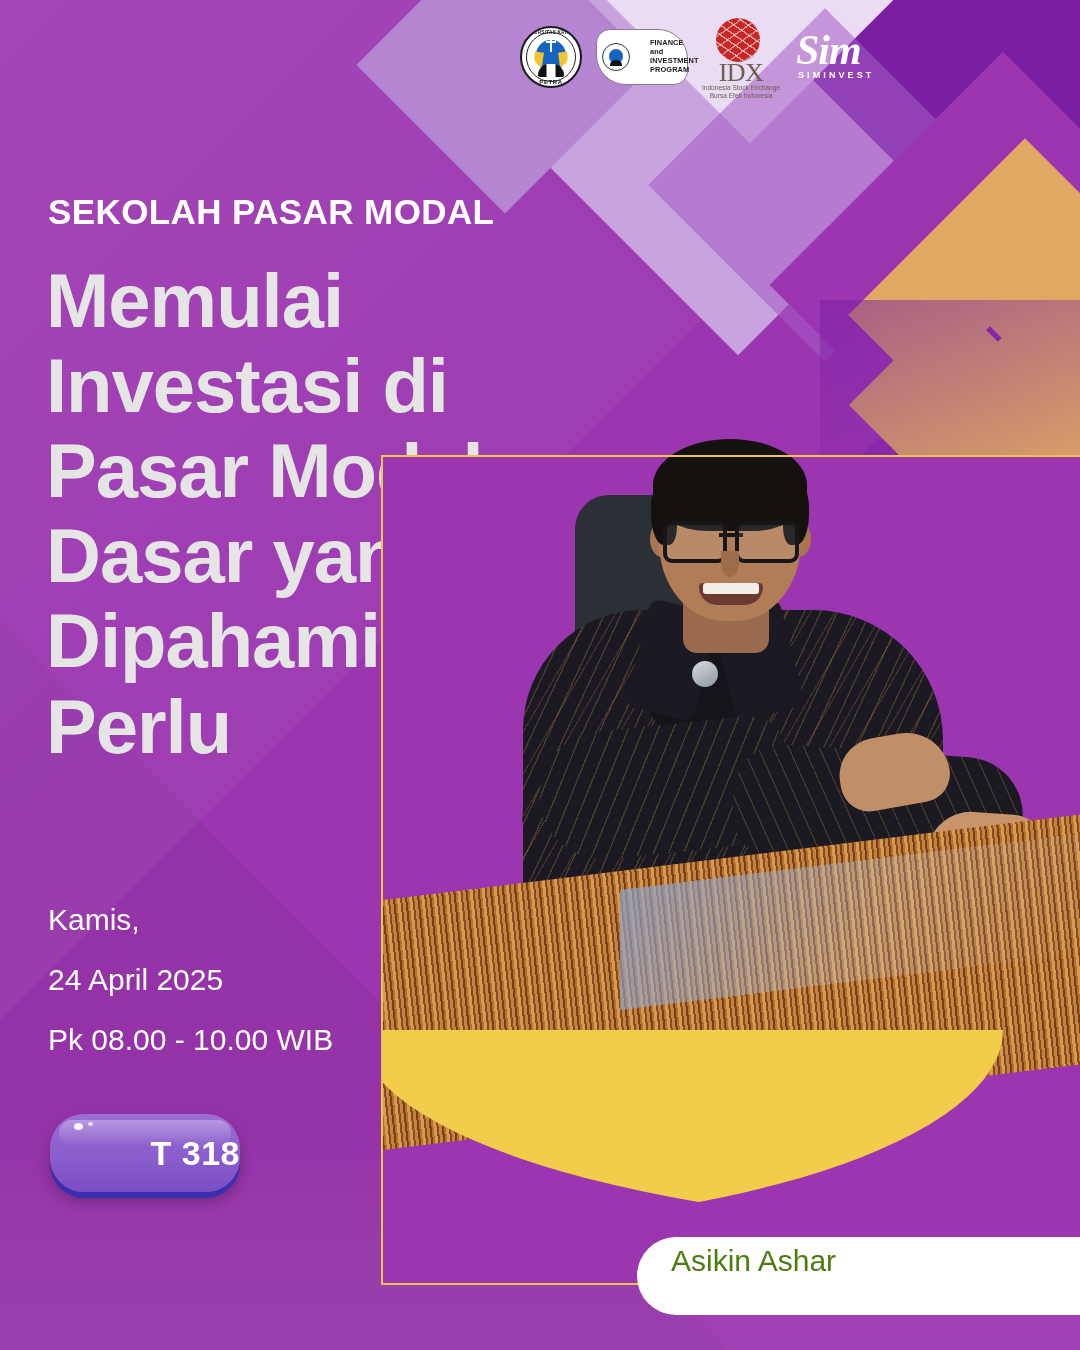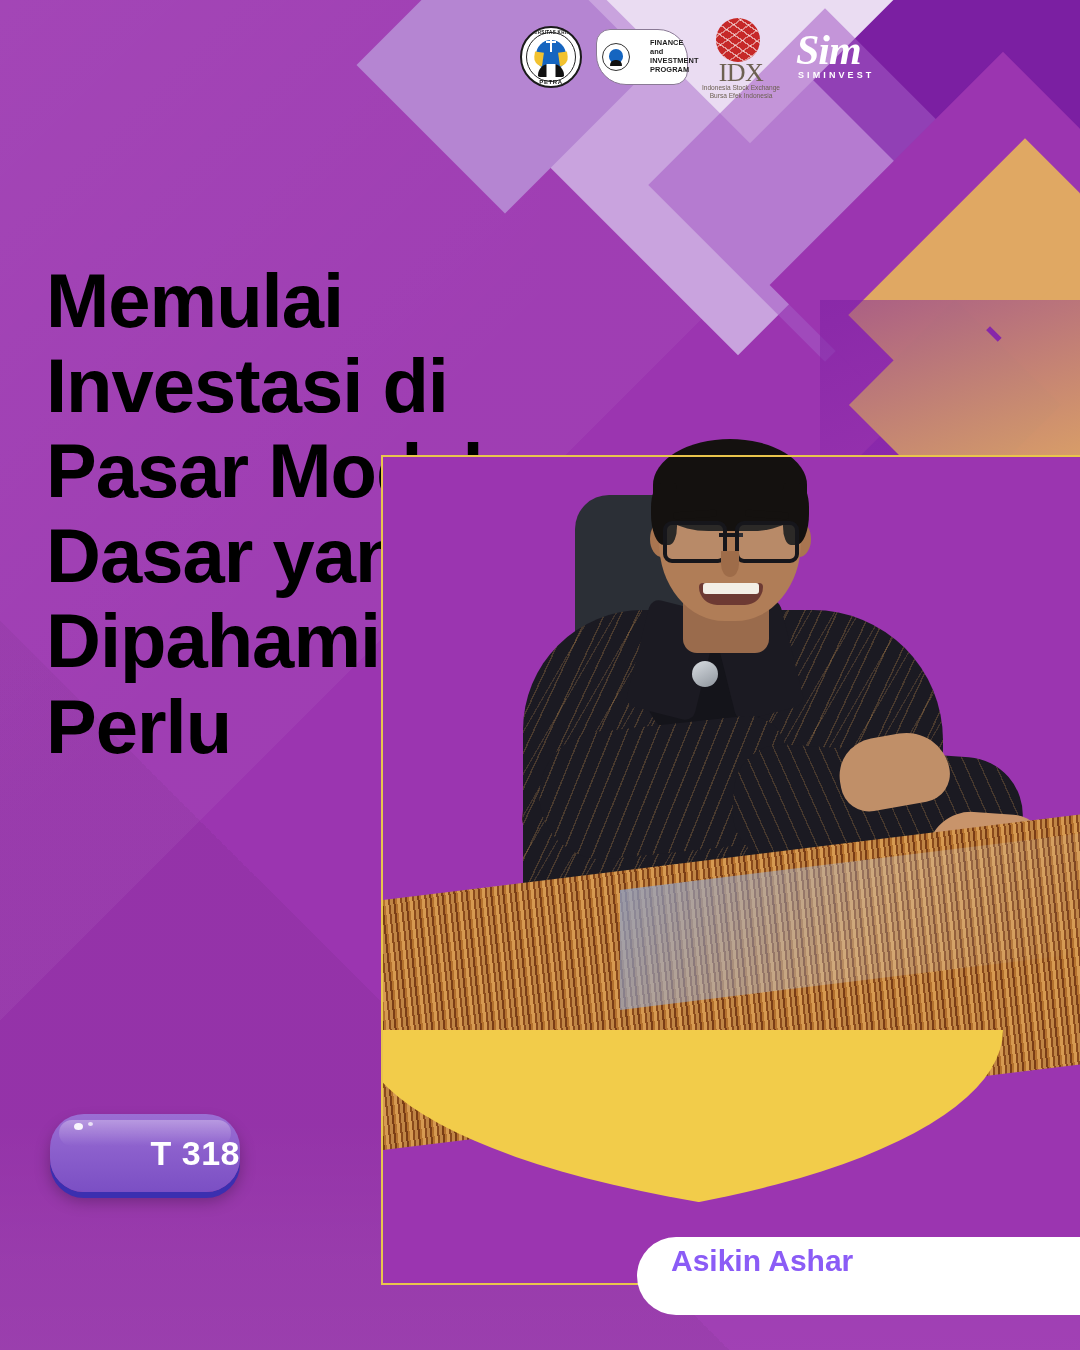--- a/index.html
+++ b/index.html
@@ -152,21 +152,21 @@
   .sim .sub{position:absolute;left:4px;top:44px;font-size:9px;color:#fff;
     letter-spacing:3.1px;font-weight:bold;}
 
   
   .kicker{
     position:absolute;left:48px;top:192px;
     font-size:35px;font-weight:bold;color:#ffffff;letter-spacing:.4px;
   }
   .headline{
     position:absolute;left:46px;top:258px;width:520px;
-    font-size:76px;font-weight:bold;line-height:1.12;color:#000000;
+    font-size:76px;font-weight:bold;line-height:1.12;color:#e5e5e5;
     letter-spacing:-1px;
   }
   .headline .ln{display:block;}
 
   .meta{
     position:absolute;left:48px;top:905px;width:420px;
     color:#ffffff;font-size:30px;line-height:1.0;
   }
   .meta .row{margin-bottom:30px;}
 
@@ -281,21 +281,21 @@
     border-radius:40px 46px 30px 30px;transform:rotate(-10deg);}
   .hand-r{position:absolute;left:440px;top:388px;width:120px;height:86px;background:#c8946b;
     border-radius:48px 40px 34px 46px;transform:rotate(4deg);}
 
   
   .name-banner{
     position:absolute;left:637px;top:1237px;width:443px;height:78px;
     background:#ffffff;border-radius:39px 0 0 39px;
     padding:8px 14px 8px 34px;box-sizing:border-box;
   }
-  .name-banner .nm{font-size:30px;font-weight:bold;color:#8b5cf6;line-height:1.08;}
+  .name-banner .nm{font-size:30px;font-weight:normal;color:#4d7c0f;line-height:1.08;}
   .name-banner .rl{font-size:21px;font-style:italic;color:#3c2247;line-height:1.15;margin-top:1px;}
 
 </style>
 </head>
 <body>
 
 <div class="poster">
 
   <div class="bg-wash-a"></div>
   <div class="bg-wash-c"></div>
@@ -352,30 +352,36 @@
       </div>
     </div>
 
     <div class="sim">
       <div class="word">Sim</div>
       <div class="sub">SIMINVEST</div>
     </div>
 
   </div>
 
+  <div class="kicker">SEKOLAH PASAR MODAL</div>
 
   <div class="headline">
     <span class="ln">Memulai</span>
     <span class="ln">Investasi di</span>
     <span class="ln">Pasar Modal:</span>
     <span class="ln">Dasar yang</span>
     <span class="ln">Dipahami</span>
     <span class="ln">Perlu</span>
   </div>
 
+  <div class="meta">
+    <div class="row">Kamis,</div>
+    <div class="row">24 April 2025</div>
+    <div class="row">Pk 08.00 - 10.00 WIB</div>
+  </div>
 
   <div class="badge">
     <span class="gloss"></span>
     <span class="dot1"></span>
     <span class="dot2"></span>
     <span class="label">T 318</span>
   </div>
 
   <div class="photo">
     <div class="pbg"></div>

